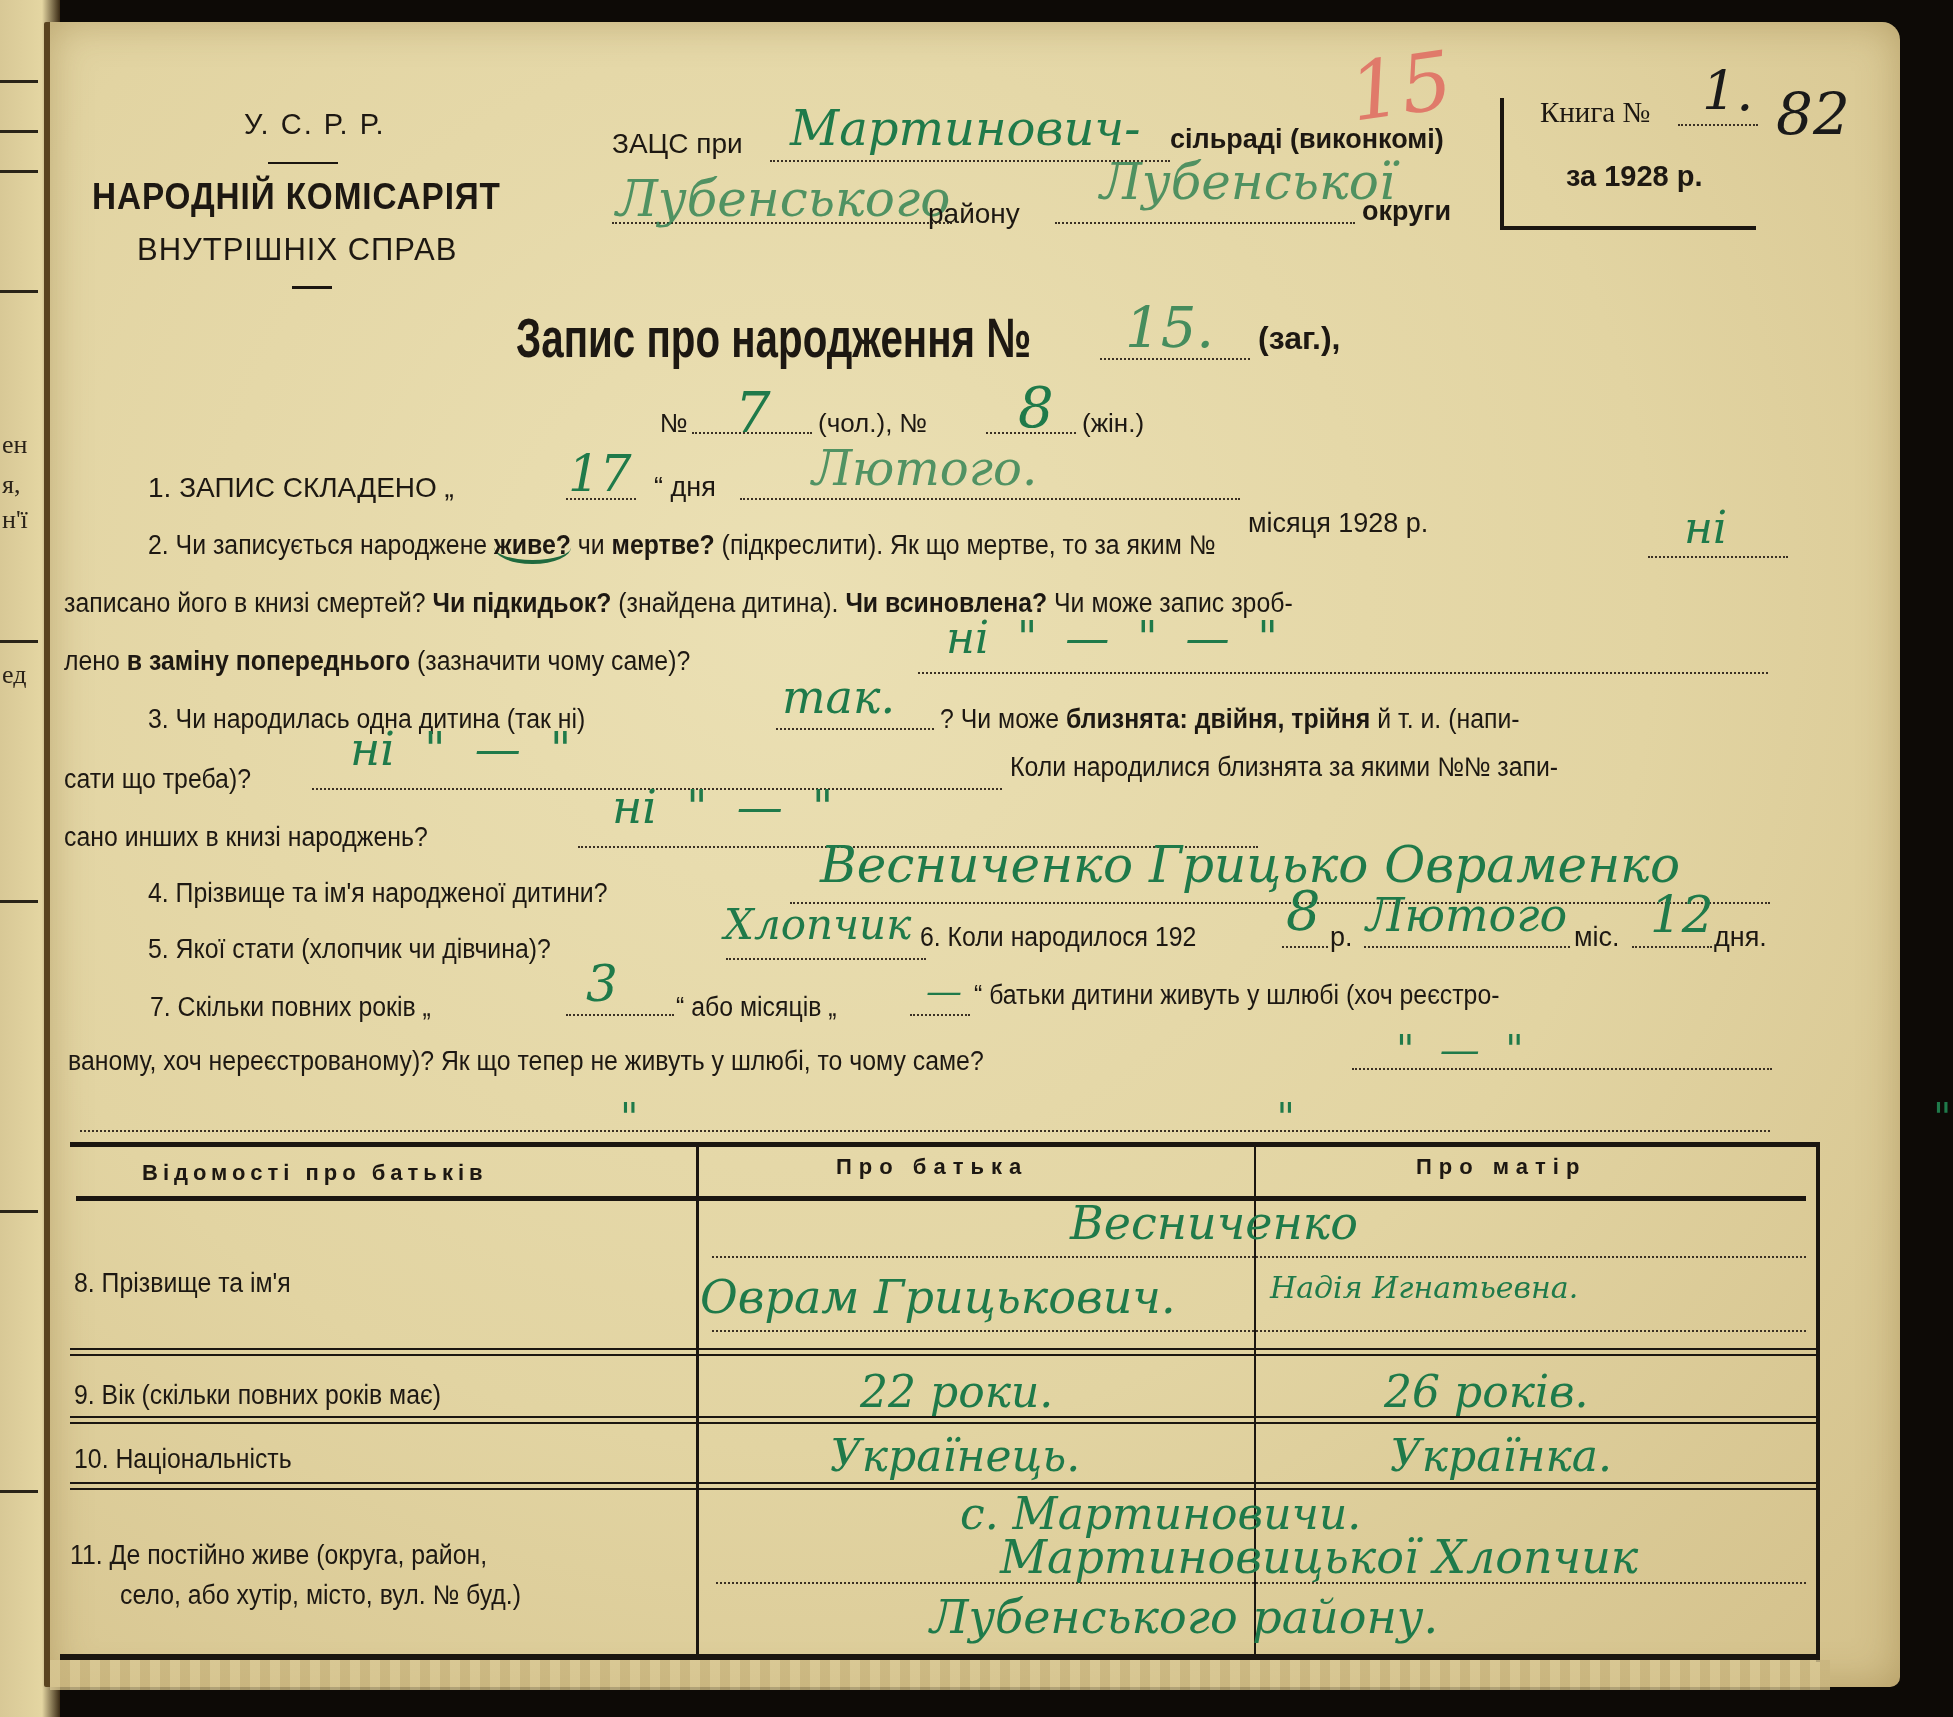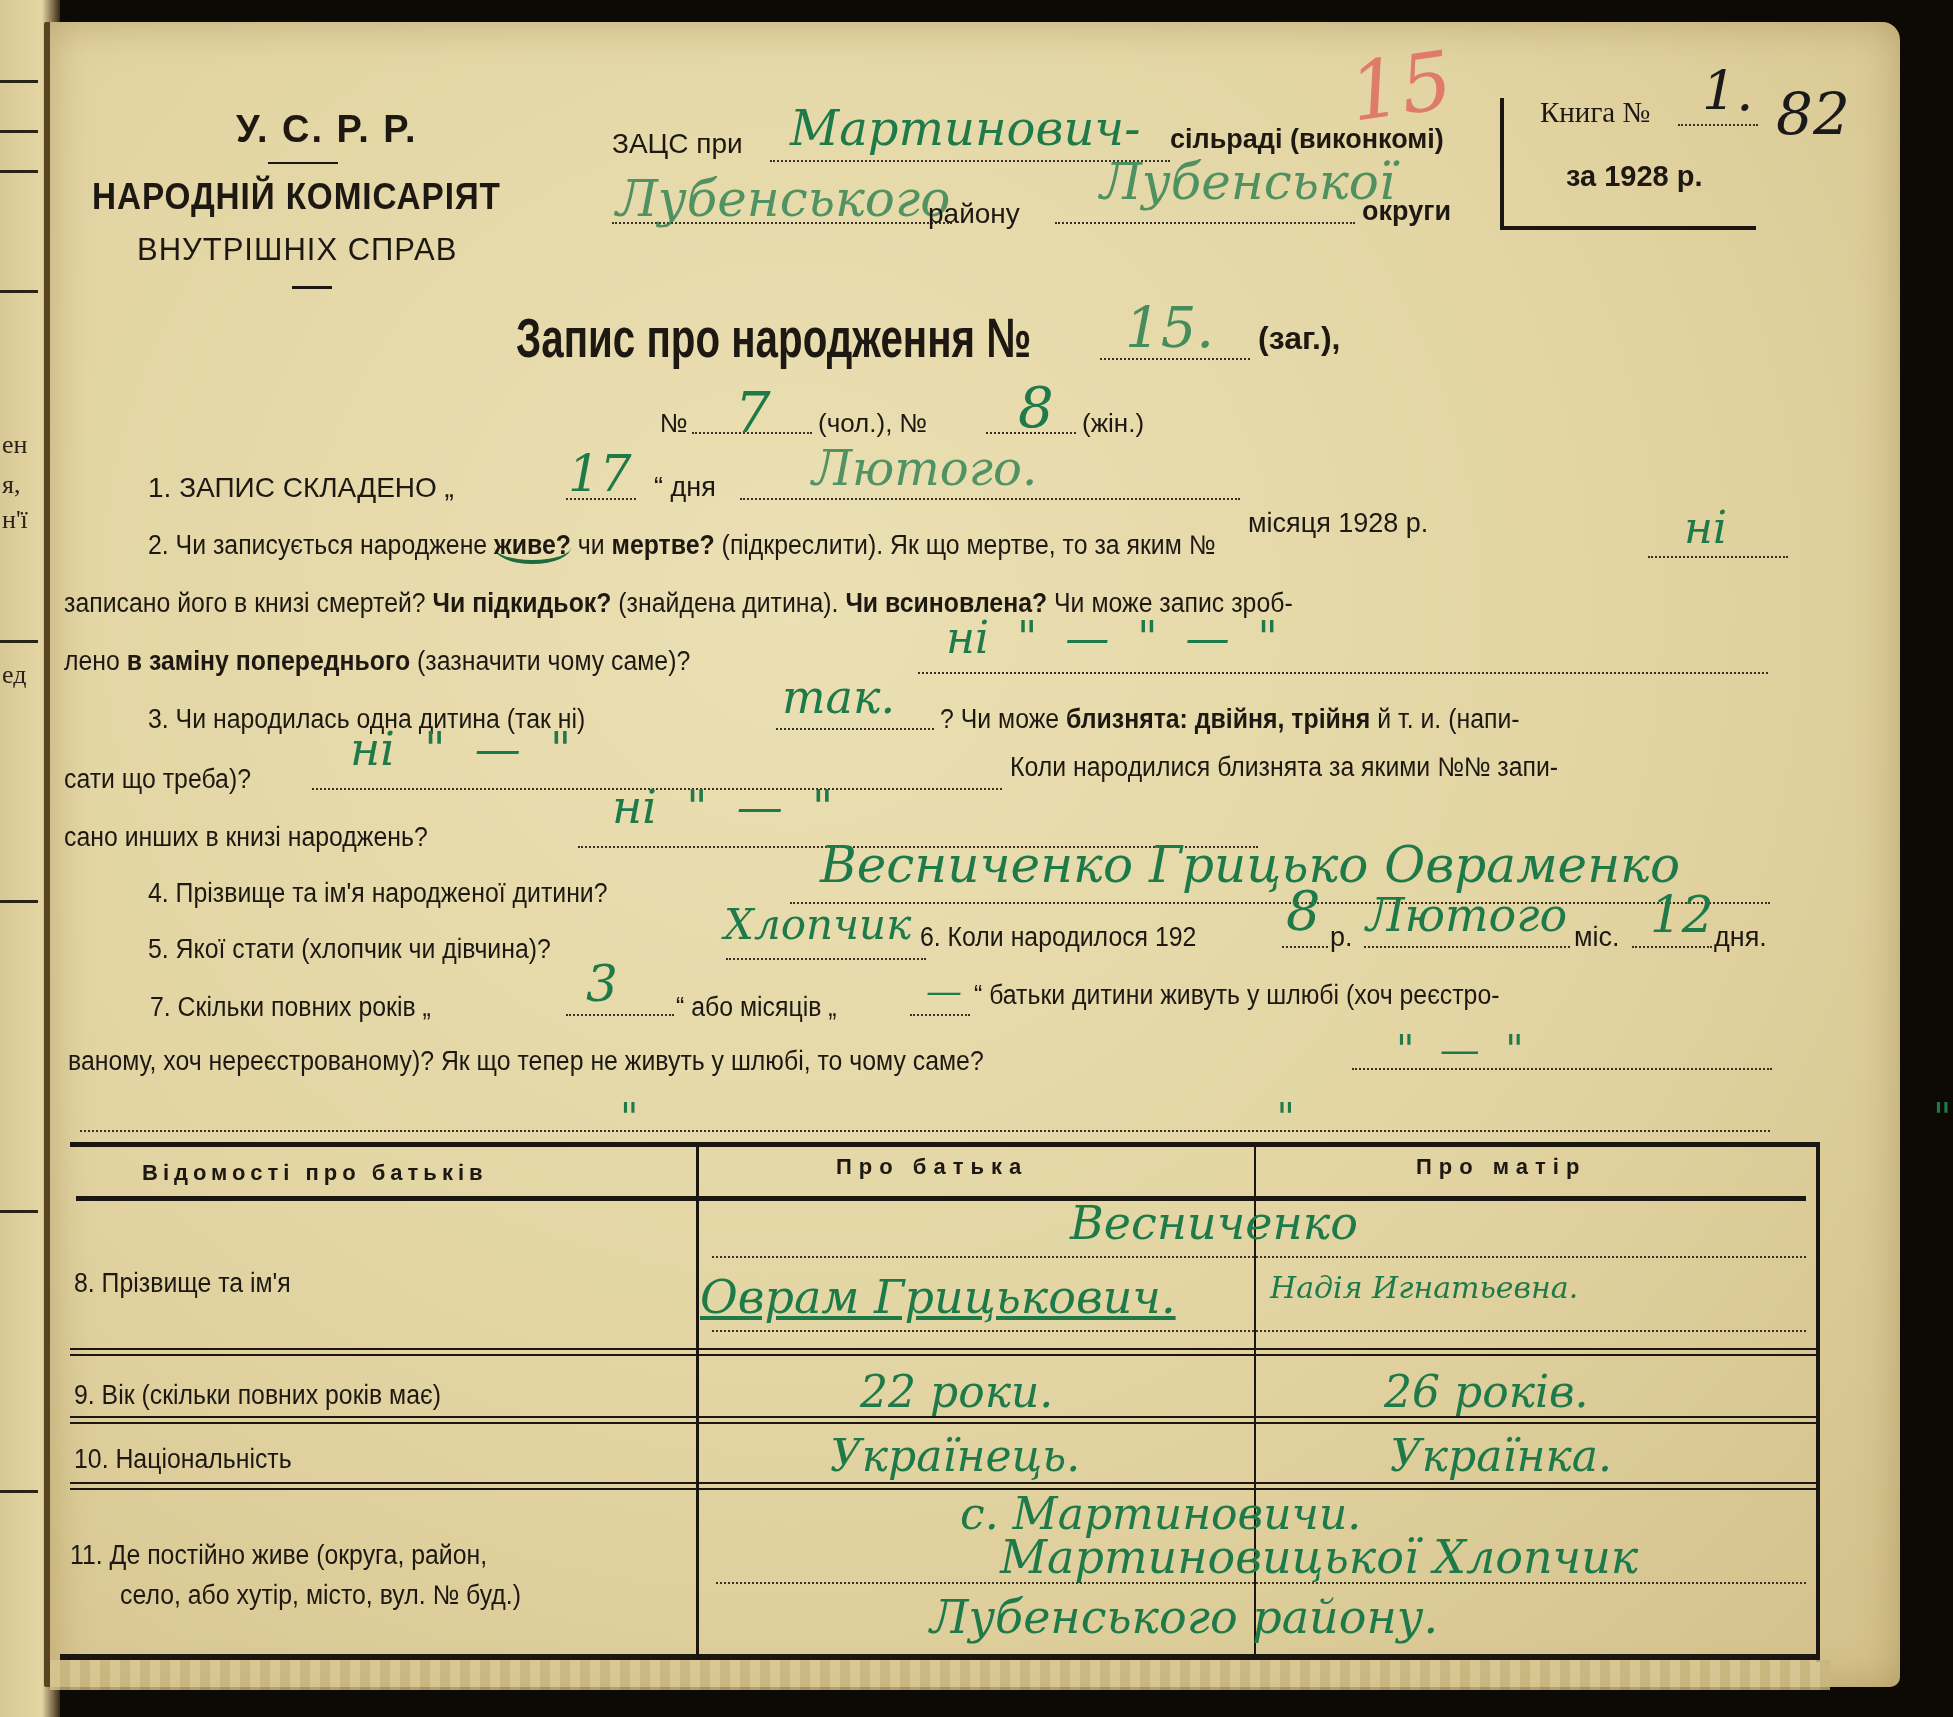--- a/index.html
+++ b/index.html
@@ -55,21 +55,21 @@
   <div class="rule" style="top:640px"></div>
   <div class="rule" style="top:900px"></div>
   <div class="rule" style="top:1210px"></div>
   <div class="rule" style="top:1490px"></div>
 </div>
 
 <div class="page"></div>
 
 <div class="abs hand-red" style="left:1350px;top:40px;font-size:80px;transform:rotate(-8deg);">15</div>
 
-<div class="abs print sans" style="left:236px;top:108px;font-size:38px;letter-spacing:2px;font-weight:bold;">У. С. Р. Р.</div>
+<div class="abs print sans" style="left:244px;top:108px;font-size:29px;letter-spacing:2px;">У. С. Р. Р.</div>
 <div class="hline" style="left:268px;top:162px;width:70px;height:2px;"></div>
 <div class="abs print cond" style="left:92px;top:176px;font-size:37px;letter-spacing:1px;transform:scaleX(0.9);transform-origin:left;">НАРОДНІЙ КОМІСАРІЯТ</div>
 <div class="abs print sans" style="left:137px;top:232px;font-size:31px;letter-spacing:1px;">ВНУТРІШНІХ СПРАВ</div>
 <div class="hline" style="left:292px;top:286px;width:40px;height:3px;"></div>
 
 <div class="abs print sans" style="left:612px;top:128px;font-size:28px;">ЗАЦС при</div>
 <div class="dots" style="left:770px;top:160px;width:400px;"></div>
 <div class="abs hand" style="left:790px;top:100px;font-size:48px;">Мартинович-</div>
 <div class="abs print cond" style="left:1170px;top:124px;font-size:27px;font-weight:bold;">сільраді (виконкомі)</div>
 
@@ -194,21 +194,21 @@
   <div class="vline" style="left:1254px;top:1146px;width:2px;height:510px;"></div>
 
   <div class="abs print sans b" style="left:142px;top:1160px;font-size:22px;letter-spacing:5px;">Відомості про батьків</div>
   <div class="abs print sans b" style="left:836px;top:1154px;font-size:22px;letter-spacing:7px;">Про батька</div>
   <div class="abs print sans b" style="left:1416px;top:1154px;font-size:22px;letter-spacing:7px;">Про матір</div>
   <div class="hline" style="left:76px;top:1196px;width:1730px;height:5px;"></div>
 
   <div class="abs hand" style="left:1070px;top:1196px;font-size:46px;">Весниченко</div>
   <div class="dots" style="left:712px;top:1256px;width:1094px;"></div>
   <div class="abs q" style="left:74px;top:1268px;transform:scaleX(0.92);">8. Прізвище та ім'я</div>
-  <div class="abs hand" style="left:700px;top:1270px;font-size:46px;text-decoration:underline;">Оврам Грицькович.</div>
+  <div class="abs hand" style="left:700px;top:1270px;font-size:46px;">Оврам Грицькович.</div>
   <div class="abs hand" style="left:1270px;top:1270px;font-size:30px;">Надія Игнатьевна.</div>
   <div class="dots" style="left:712px;top:1330px;width:1094px;"></div>
   <div class="hline" style="left:70px;top:1348px;width:1746px;height:2px;"></div>
   <div class="hline" style="left:70px;top:1354px;width:1746px;height:2px;"></div>
 
   <div class="abs q" style="left:74px;top:1380px;transform:scaleX(0.92);">9. Вік (скільки повних років має)</div>
   <div class="abs hand" style="left:860px;top:1366px;font-size:44px;">22 роки.</div>
   <div class="abs hand" style="left:1384px;top:1366px;font-size:44px;">26 років.</div>
   <div class="hline" style="left:70px;top:1416px;width:1746px;height:2px;"></div>
   <div class="hline" style="left:70px;top:1422px;width:1746px;height:2px;"></div>

